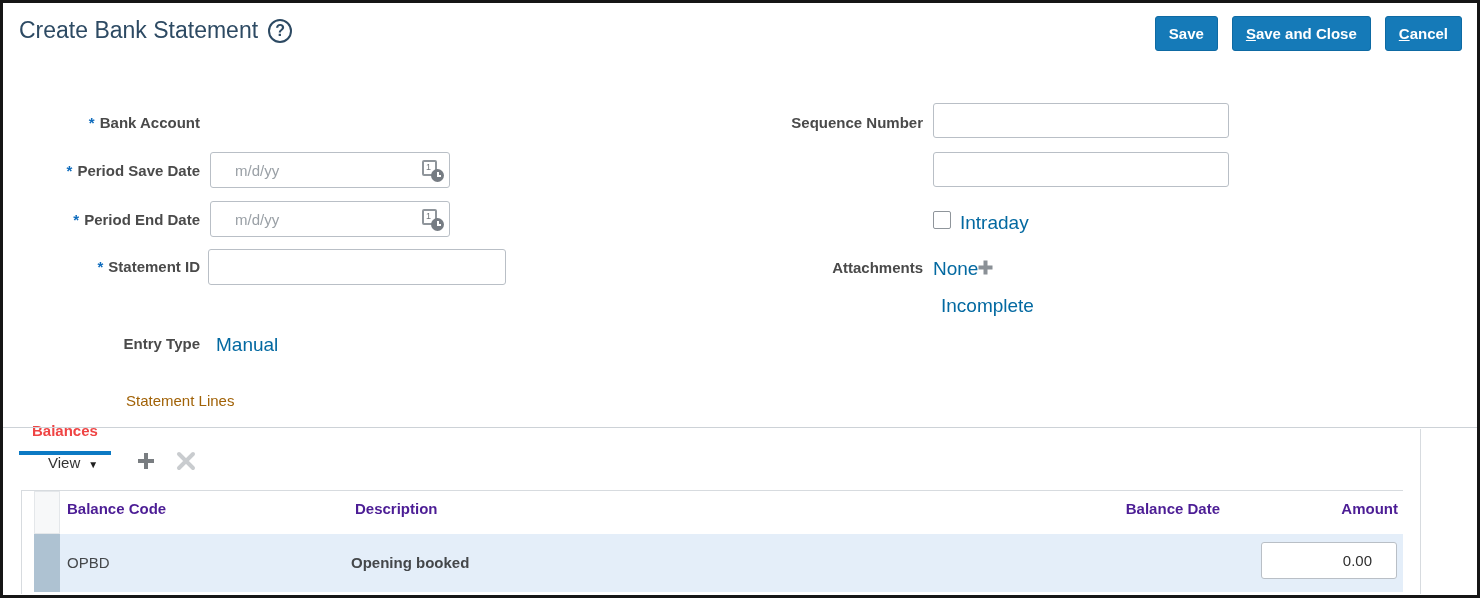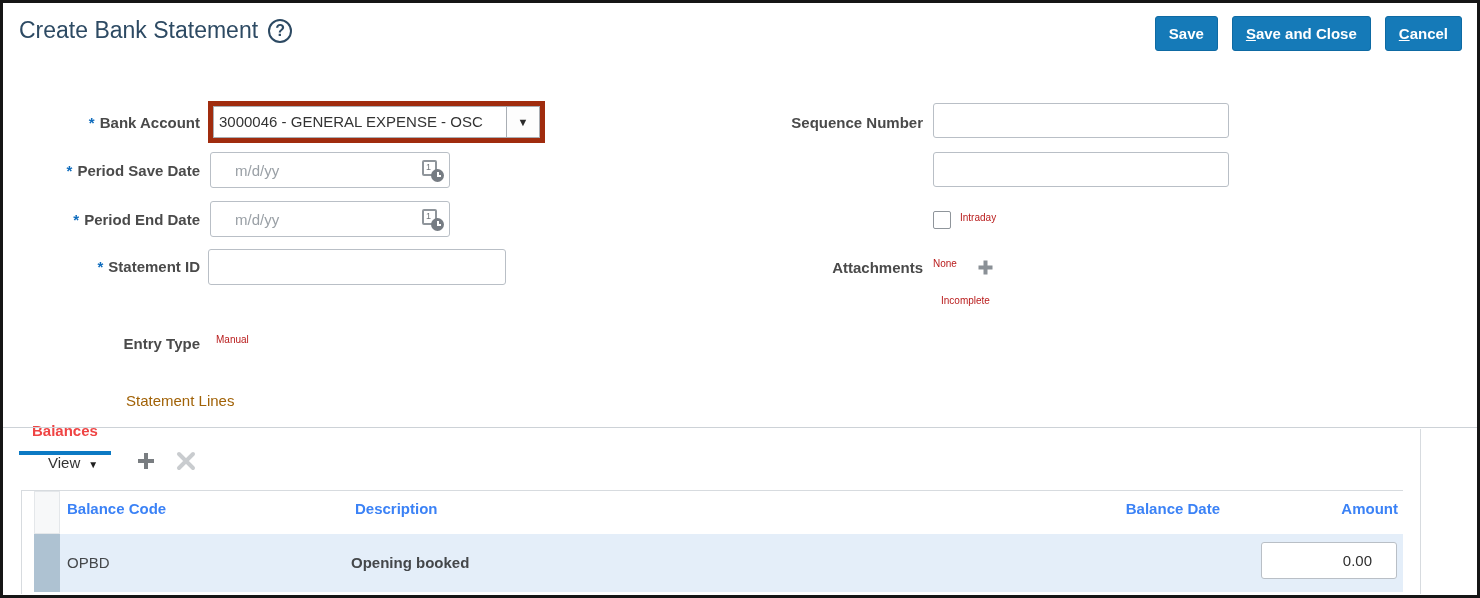--- a/index.html
+++ b/index.html
@@ -12,21 +12,21 @@
   
   .page-title { position:absolute; left:16px; top:14px; font-size:23px; color:#2d4a63; display:flex; align-items:center; gap:10px; }
   .help-icon { display:inline-block; width:24px; height:24px; border:2px solid #2d4a63; border-radius:50%; font-size:16px; line-height:20px; text-align:center; color:#2d4a63; font-weight:bold; }
   .action-buttons { position:absolute; top:13px; right:15px; display:flex; gap:14px; }
   .btn { background:#157ab8; color:#fff; font-weight:bold; font-size:15px; font-family:"Liberation Sans",sans-serif;
          border:1px solid #0e6aa3; border-radius:3px; height:35px; padding:0 13px; cursor:pointer; }
   .btn .ak { text-decoration:underline; }
   
   .flabel { position:absolute; font-weight:bold; font-size:15px; color:#4a4a4a; text-align:right; line-height:19px; }
   .flabel .req { color:#0f6cbd; margin-right:5px; }
-  .fvalue { position:absolute; font-size:10px; color:#b91c1c; }
+  .fvalue { position:absolute; font-size:19px; color:#0369a1; }
   .tinput { position:absolute; border:1px solid #b9bfc6; border-radius:3px; font-size:15px; color:#333;
             padding:0 24px; font-family:"Liberation Sans",sans-serif; background:#fff; }
   .tinput::placeholder { color:#9aa0a6; opacity:1; }
   
   .annotation { position:absolute; left:205px; top:98px; width:337px; height:42px; border:5px solid #a02c0e; display:flex; background:#fff; }
   .combo-text { flex:1; border:1px solid #a9aeb4; border-right:none; font-size:15px; color:#333;
                 line-height:30px; padding:0 5px; white-space:nowrap; overflow:hidden; }
   .combo-btn { width:34px; border:1px solid #a9aeb4; background:#fdfdfd; display:flex; align-items:center; justify-content:center;
                font-size:11px; color:#2b2b2b; cursor:pointer; }
   
@@ -42,21 +42,21 @@
   .tab { position:absolute; top:389px; font-size:15px; cursor:pointer; }
   .tab.active { left:16px; padding:0 13px 12px 13px; font-weight:bold; color:#ef4444; border-bottom:4px solid #0c7ac4;margin-top:30px; }
   .tab.inactive { left:123px; color:#a16207; }
   .hline { position:absolute; height:1px; background:#cdd2d7; }
   .vline { position:absolute; width:1px; background:#d7dbdf; }
   
   .view-menu { position:absolute; left:45px; top:451px; font-size:15px; color:#333; cursor:pointer; }
   .view-caret { font-size:10px; margin-left:8px; color:#1f1f1f; }
   .tb-icon { position:absolute; top:448px; cursor:pointer; }
   .hdr-sel { position:absolute; left:31px; top:488px; width:26px; height:43px; background:#f7f8f9; border:1px solid #e4e7ea; }
-  .th { position:absolute; top:497px; font-size:15px; font-weight:bold; color:#3b82f6; }
+  .th { position:absolute; top:497px; font-size:15px; font-weight:bold; color:#4c1d95; }
   .row-sel { position:absolute; left:31px; top:531px; width:26px; height:58px; background:#aec2d2; cursor:pointer; }
   .row-bg { position:absolute; left:57px; top:531px; width:1343px; height:58px; background:#e4eef9; }
   .td { position:absolute; top:551px; font-size:15px; color:#44474a; }
   .amount-input { position:absolute; left:1258px; top:539px; width:136px; height:37px; text-align:right; color:#2f2f2f; }
 </style>
 </head>
 <body>
 
 <div class="page">
 
@@ -64,24 +64,20 @@
     <span>Create Bank Statement</span>
     <span class="help-icon">?</span>
   </div>
   <div class="action-buttons">
     <button class="btn">Save</button>
     <button class="btn"><span class="ak">S</span><span>ave and Close</span></button>
     <button class="btn"><span class="ak">C</span><span>ancel</span></button>
   </div>
 
   <div class="flabel" style="left:12px; top:110px; width:185px;"><span class="req">*</span><span>Bank Account</span></div>
-  <div class="annotation">
-    <div class="combo-text">3000046 - GENERAL EXPENSE - OSC</div>
-    <div class="combo-btn">▼</div>
-  </div>
 
   <div class="flabel" style="left:12px; top:158px; width:185px;"><span class="req">*</span><span>Period Save Date</span></div>
   <input class="tinput" style="left: 207px; top: 149px; width: 240px; height: 36px; padding-right: 34px;" placeholder="m/d/yy">
   <span class="dpicon" style="left:417px; top:155px;">
       <span class="dp-cal"></span>
       <span class="dp-clock"></span>
     </span>
 
   <div class="flabel" style="left:12px; top:207px; width:185px;"><span class="req">*</span><span>Period End Date</span></div>
   <input class="tinput" style="left: 207px; top: 198px; width: 240px; height: 36px; padding-right: 34px;" placeholder="m/d/yy">

